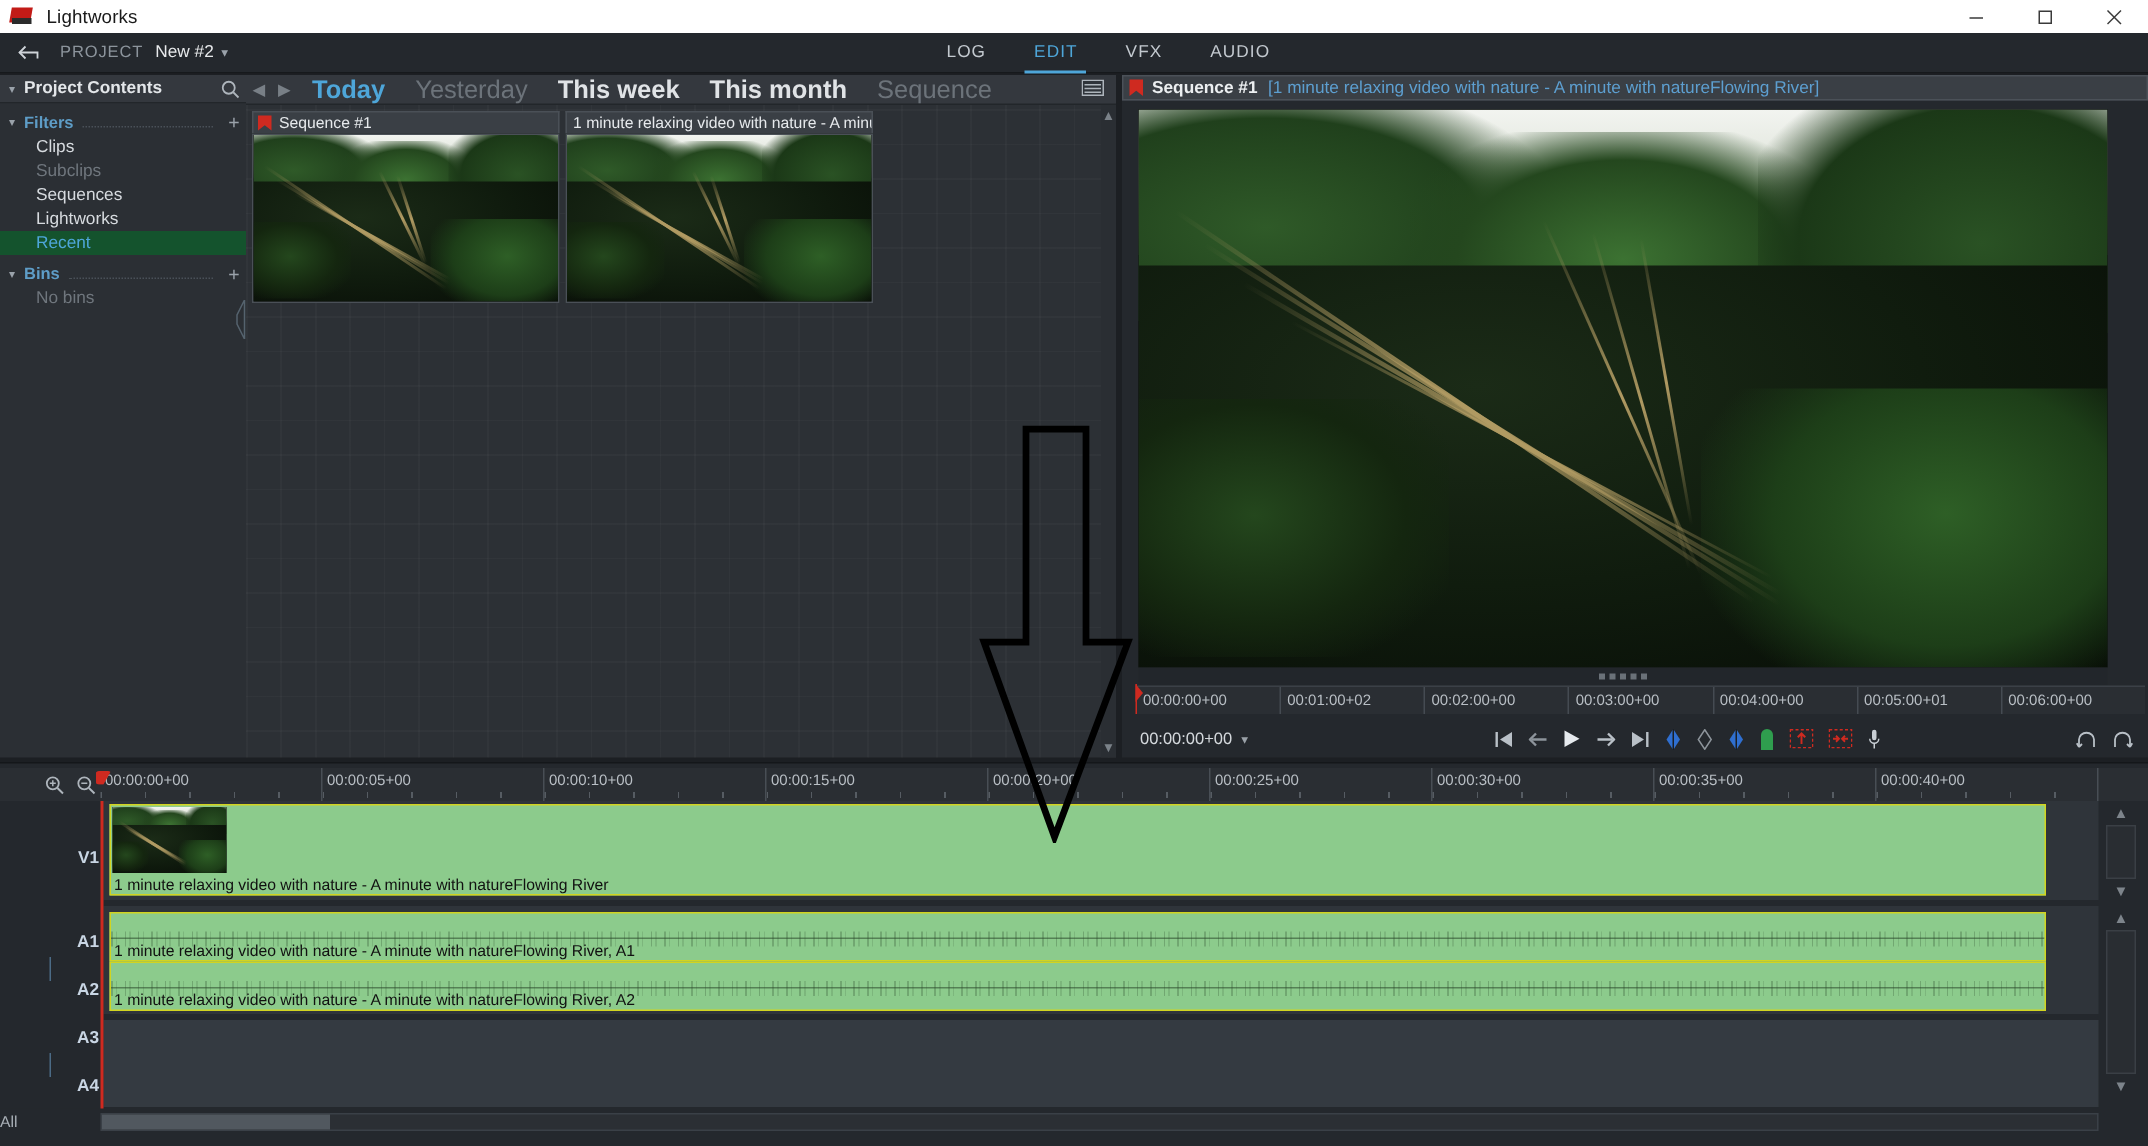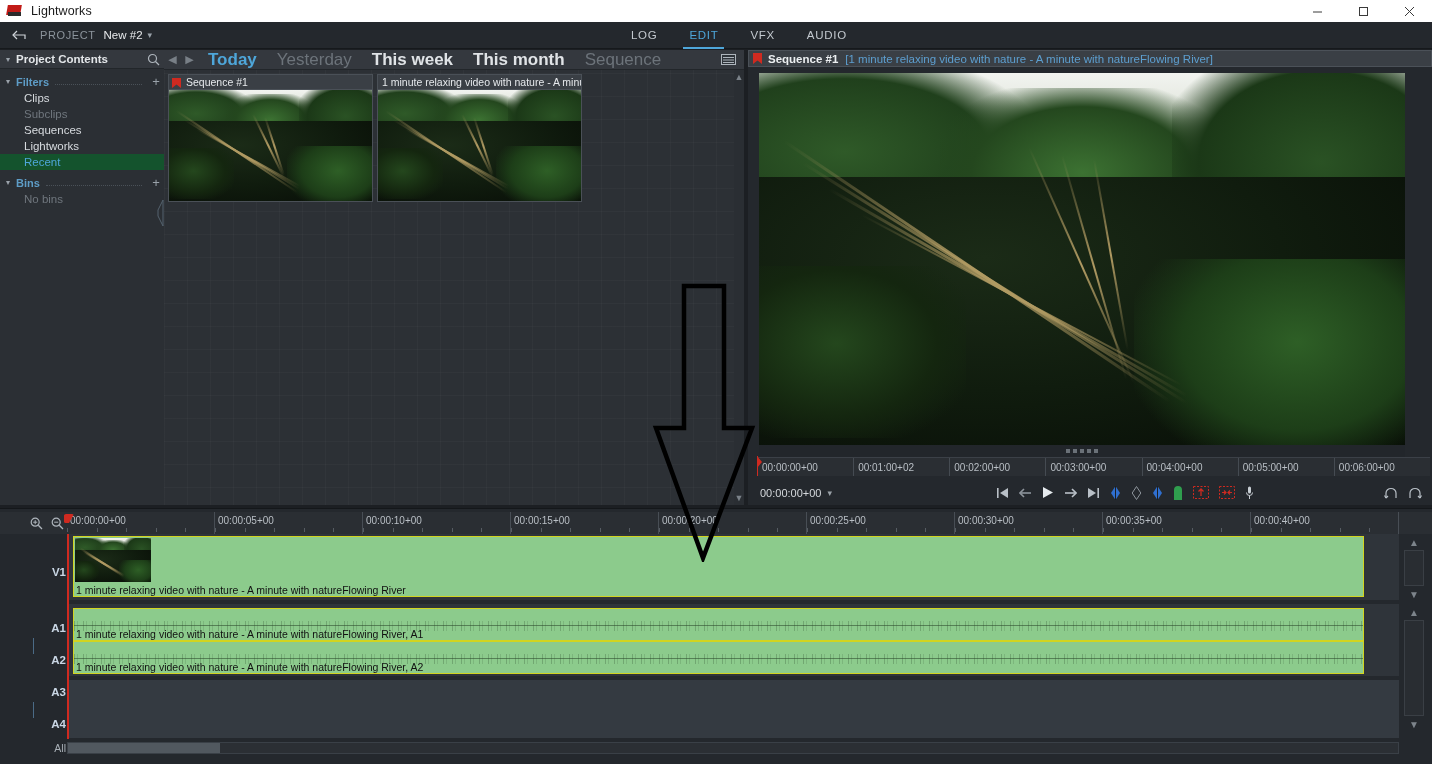--- a/index.html
+++ b/index.html
@@ -259,21 +259,21 @@
   }
   .track-rail { position: absolute; left: 0; right: 0; background: #2f343a; }
   .tl-vscroll {
     position: absolute; right: 8px; width: 20px; background: #292d32; border: 1px solid #3a3f45;
   }
   .tl-vscroll-up, .tl-vscroll-dn {
     position: absolute; right: 8px; width: 20px; height: 14px; color: #7d848b;
     font-size: 10px; text-align: center; line-height: 14px;
   }
   .tl-allbar { position: absolute; bottom: 8px; left: 0; width: 1432px; height: 14px; }
-  .tl-all-lbl { position: absolute; left: 0; width: 66px; text-align: right; font-size: 10.5px; color: #a9b0b7; }
+  .tl-all-lbl { position: absolute; left: 0; width: 66px; text-align: left; font-size: 10.5px; color: #a9b0b7; }
   .tl-all-track {
     position: absolute; left: 67px; right: 33px; height: 12px; background: #2b2f34; border: 1px solid #3a4047;
   }
   .tl-all-fill { position: absolute; left: 0; top: 0; height: 100%; width: 152px; background: #51585f; }
 
   
   .annot-arrow { position: absolute; left: 648px; top: 282px; width: 112px; height: 280px; z-index: 40; pointer-events: none; }
 
   .icon { display: block; }
 </style>
@@ -487,21 +487,21 @@
           <i></i>
       </div>
     </div>
 
     <div class="vw-ruler">
       <div class="vw-rcell">00:00:00+00</div>
       <div class="vw-rcell">00:01:00+02</div>
       <div class="vw-rcell">00:02:00+00</div>
       <div class="vw-rcell">00:03:00+00</div>
       <div class="vw-rcell">00:04:00+00</div>
-      <div class="vw-rcell">00:05:00+00</div>
+      <div class="vw-rcell">00:05:00+01</div>
       <div class="vw-rcell">00:06:00+00</div>
     </div>
     <div class="vw-playline"></div>
     <div class="vw-playhead"></div>
 
     <div class="vw-toolbar">
       <div class="vw-tc">00:00:00+00</div>
       <div class="vw-tc-caret">▾</div>
 
       <div class="vw-transport">

